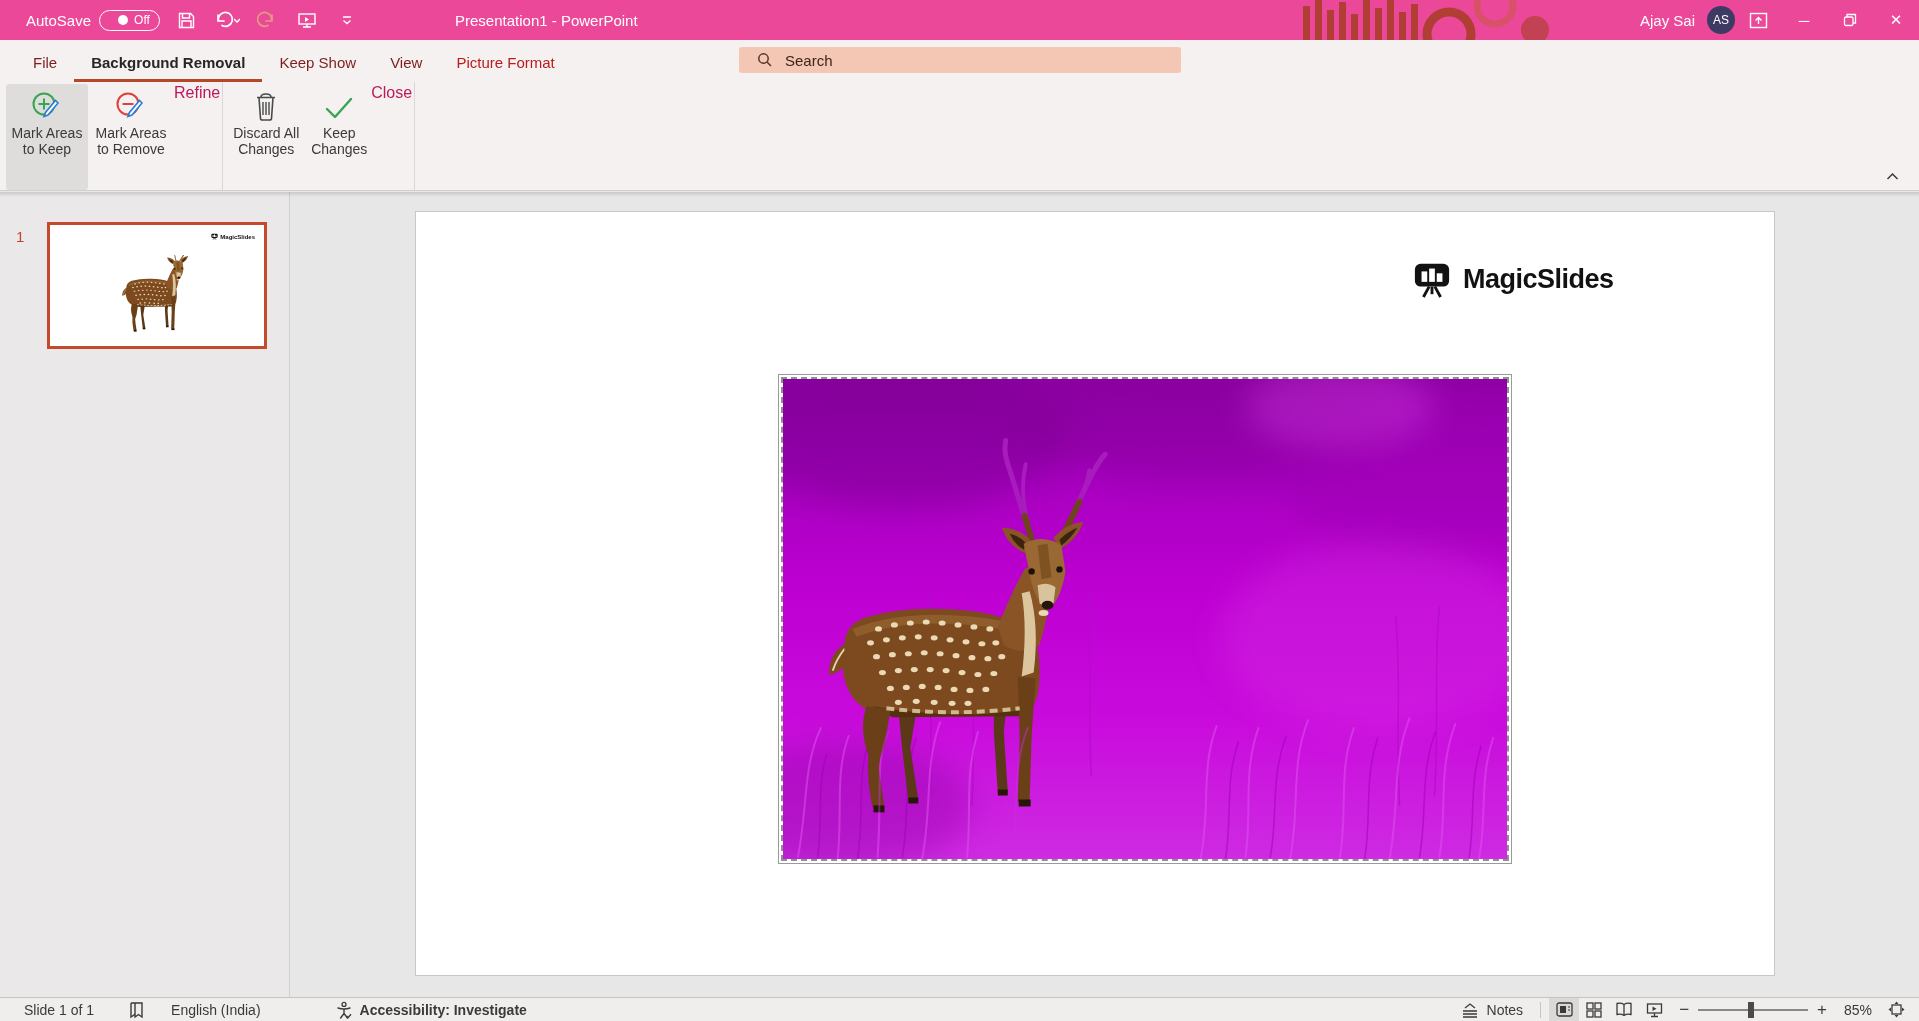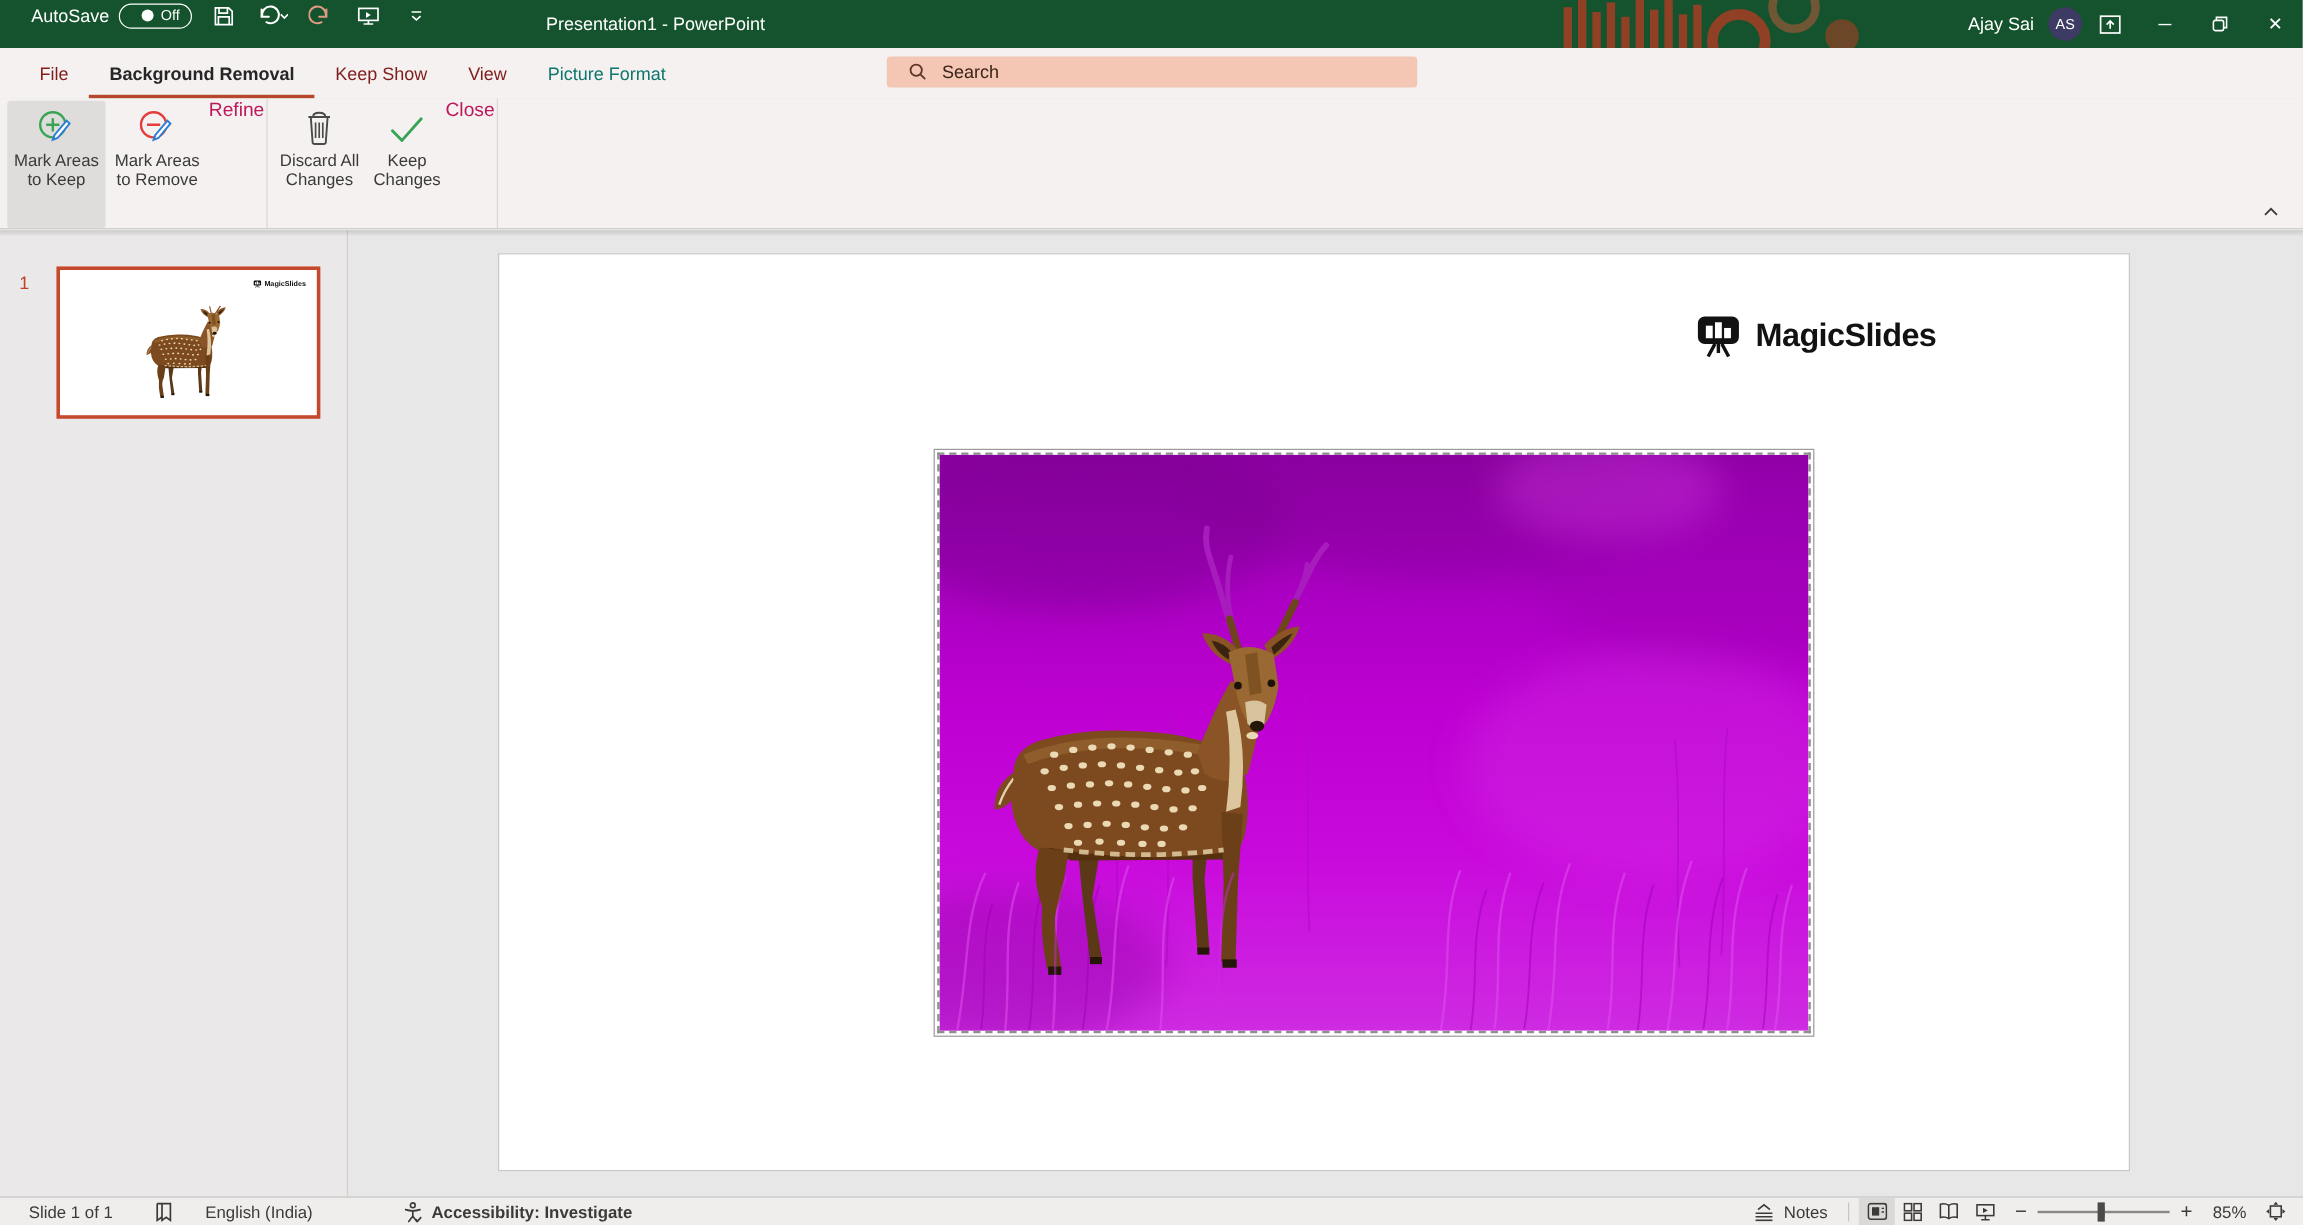--- a/index.html
+++ b/index.html
@@ -1,40 +1,40 @@
 <!DOCTYPE html>
 <html><head>
 <meta charset="utf-8">
 <style>
   * { margin:0; padding:0; box-sizing:border-box; }
   html,body { width:1919px; height:1021px; overflow:hidden; font-family:"Liberation Sans", sans-serif; background:#E8E7E7; }
 
   
-  .titlebar { position:relative; height:40px; background:#14532d; color:#fff; display:flex; align-items:flex-start; }
+  .titlebar { position:relative; height:40px; background:#ec4899; color:#fff; display:flex; align-items:center; }
   .tb-left { display:flex; align-items:center; gap:14px; padding-left:26px; z-index:2; }
   .autosave { display:flex; align-items:center; gap:8px; font-size:15px; }
   .toggle { display:flex; align-items:center; gap:6px; border:1.5px solid #fff; border-radius:11px; height:21px; padding:0 9px 0 18px; font-size:12px; cursor:default; }
   .toggle .dot { width:10px; height:10px; background:#fff; border-radius:50%; }
   .qat-btn { display:flex; align-items:center; justify-content:center; width:26px; height:26px; }
   .qat-btn svg { display:block; }
   .tb-title { position:absolute; left:0; right:0; top:0; height:40px; display:flex; align-items:center; justify-content:center; pointer-events:none; }
   .tb-title span { position:absolute; left:455px; font-size:15px; color:#fff; }
   .searchbox { position:absolute; left:739px; top:7px; width:442px; height:26px; background:#F4C6B4; border-radius:3px; display:flex; align-items:center; gap:12px; padding-left:18px; color:#46291d; z-index:3;margin-top:40px; }
   .searchbox .ph { font-size:15px; color:#3c241a; }
   .tb-right { position:absolute; right:0; top:0; height:40px; display:flex; align-items:center; z-index:2; }
   .pattern { position:absolute; right:330px; top:0; height:40px; width:290px; opacity:.85; }
   .username { font-size:15px; margin-right:12px; }
   .avatar { width:28px; height:28px; border-radius:50%; background:#3D3B63; color:#fff; font-size:12px; display:flex; align-items:center; justify-content:center; cursor:default; }
   .winbtn { width:46px; height:40px; display:flex; align-items:center; justify-content:center; font-size:15px; color:#fff; }
 
   
   .tabrow { position:relative; height:42px; background:#F4F1F0; display:flex; align-items:flex-end; padding-left:16px; }
   .tab { font-size:15px; color:#7f1d1d; padding:10px 17px 11px; cursor:default; }
   .tab.active { font-weight:bold; color:#262626; border-bottom:3px solid #B7472A; padding-bottom:8px; }
-  .tab.contextual { color:#0f766e; }
+  .tab.contextual { color:#b91c1c; }
   .tr-right { position:absolute; right:17px; top:5px; display:flex; gap:11px; }
   .tr-btn { height:31px; border:1px solid #D2CFCD; border-radius:4px; background:#FBFAF9; display:flex; align-items:center; gap:7px; padding:0 12px; font-size:15px; color:#A33E28; }
   .tr-btn .chev { color:#5f5d5b; font-size:11px; margin-left:2px; }
 
   
   .ribbon { position:relative; height:109px; background:#F4F1F0; border-bottom:1px solid #D2D0CE; display:flex; padding-left:4px; }
   .rgroup { display:flex; flex-direction:row; border-right:1px solid #DAD7D5; padding:0 2px; }
   .rbuttons { display:flex; flex:1; padding-top:2px; }
   .rbtn { width:82px; display:flex; flex-direction:column; align-items:center; padding-top:5px; border-radius:3px; cursor:default; }
   .rbtn.selected { background:#DFDDDC; }

